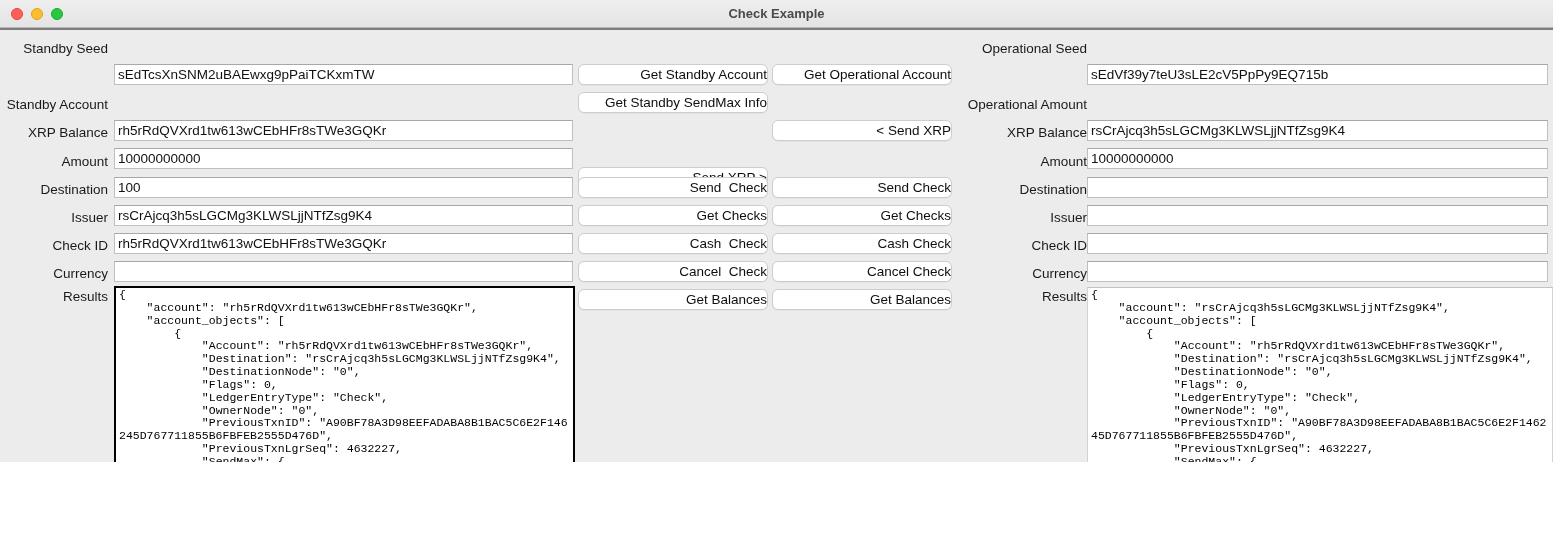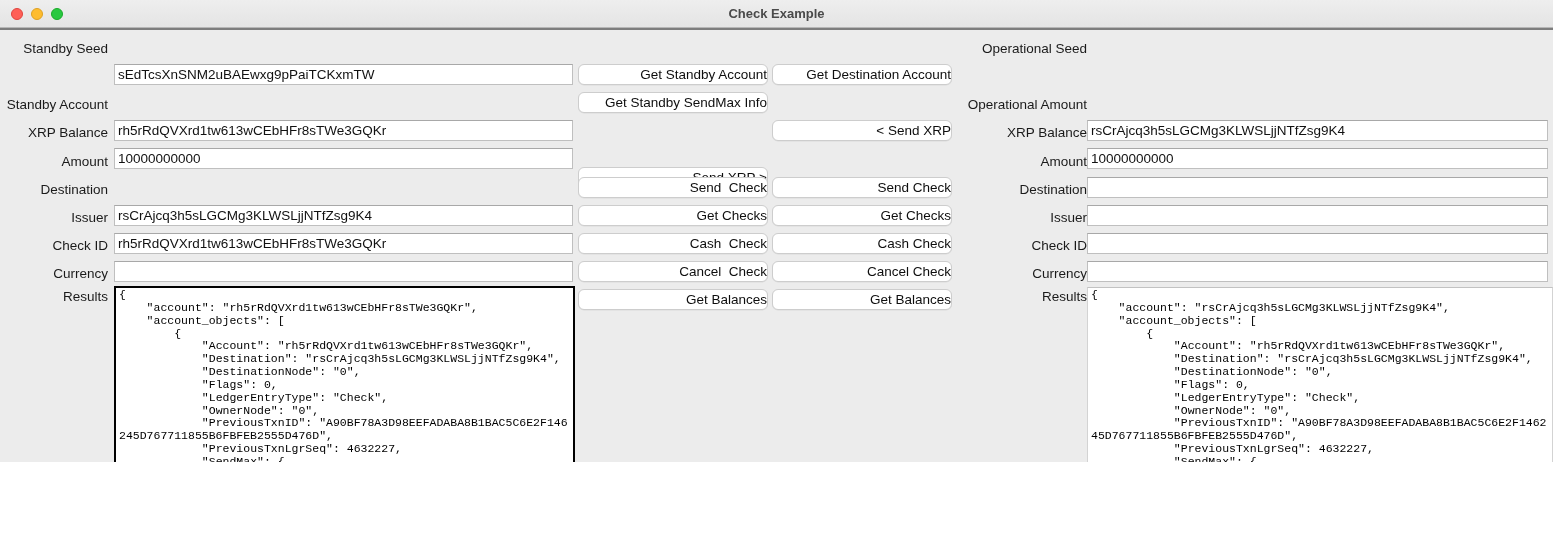--- a/index.html
+++ b/index.html
@@ -163,20 +163,21 @@
       <div class="lbl" style="right:1445px; top:123px;">Amount</div>
       <div class="lbl" style="right:1445px; top:151px;">Destination</div>
       <div class="lbl" style="right:1445px; top:179px;">Issuer</div>
       <div class="lbl" style="right:1445px; top:207px;">Check ID</div>
       <div class="lbl" style="right:1445px; top:235px;">Currency</div>
       <div class="lbl" style="right:1445px; top:258px;">Results</div>
 
       <input class="fld" style="left: 114px; top: 34px; width: 459px;" value="sEdTcsXnSNM2uBAEwxg9pPaiTCKxmTW">
       <input class="fld" style="left: 114px; top: 90px; width: 459px;" value="rh5rRdQVXrd1tw613wCEbHFr8sTWe3GQKr">
       <input class="fld" style="left: 114px; top: 118px; width: 459px;" value="10000000000">
+      <input class="fld" style="left: 114px; top: 147px; width: 459px;" value="100">
       <input class="fld" style="left: 114px; top: 175px; width: 459px;" value="rsCrAjcq3h5sLGCMg3KLWSLjjNTfZsg9K4">
       <input class="fld" style="left: 114px; top: 203px; width: 459px;" value="rh5rRdQVXrd1tw613wCEbHFr8sTWe3GQKr">
       <input class="fld" style="left: 114px; top: 231px; width: 459px;" value="">
       <input class="fld" style="left: 114px; top: 259px; width: 459px;" value="USD">
 
       <textarea class="results focused" style="left: 114px; top: 256px; width: 461px; height: 270px;" spellcheck="false">{
     "account": "rh5rRdQVXrd1tw613wCEbHFr8sTWe3GQKr",
     "account_objects": [
         {
             "Account": "rh5rRdQVXrd1tw613wCEbHFr8sTWe3GQKr",
@@ -197,38 +198,39 @@
 
       <button class="btn" style="left:578px; top:34px;  width:190px;">Get Standby Account</button>
       <button class="btn" style="left:578px; top:62px;  width:190px;">Get Standby SendMax Info</button>
       <button class="btn" style="left:578px; top:90px;  width:190px;margin-top:47px;">Send XRP &gt;</button>
       <button class="btn" style="left:578px; top:147px; width:190px;">Send  Check</button>
       <button class="btn" style="left:578px; top:175px; width:190px;">Get Checks</button>
       <button class="btn" style="left:578px; top:203px; width:190px;">Cash  Check</button>
       <button class="btn" style="left:578px; top:231px; width:190px;">Cancel  Check</button>
       <button class="btn" style="left:578px; top:259px; width:190px;">Get Balances</button>
 
-      <button class="btn" style="left:772px; top:34px;  width:180px;">Get Destination Account</button>
+      <button class="btn" style="left:772px; top:34px;  width:180px;">Get Operational Account</button>
       <button class="btn" style="left:772px; top:90px;  width:180px;">&lt; Send XRP</button>
       <button class="btn" style="left:772px; top:147px; width:180px;">Send Check</button>
       <button class="btn" style="left:772px; top:175px; width:180px;">Get Checks</button>
       <button class="btn" style="left:772px; top:203px; width:180px;">Cash Check</button>
       <button class="btn" style="left:772px; top:231px; width:180px;">Cancel Check</button>
       <button class="btn" style="left:772px; top:259px; width:180px;">Get Balances</button>
 
       <div class="lbl" style="right:466px; top:10px;">Operational Seed</div>
       <div class="lbl" style="right:466px; top:66px;">Operational Amount</div>
       <div class="lbl" style="right:466px; top:94px;">XRP Balance</div>
       <div class="lbl" style="right:466px; top:123px;">Amount</div>
       <div class="lbl" style="right:466px; top:151px;">Destination</div>
       <div class="lbl" style="right:466px; top:179px;">Issuer</div>
       <div class="lbl" style="right:466px; top:207px;">Check ID</div>
       <div class="lbl" style="right:466px; top:235px;">Currency</div>
       <div class="lbl" style="right:466px; top:258px;">Results</div>
 
+      <input class="fld" style="left: 1087px; top: 34px; width: 461px;" value="sEdVf39y7teU3sLE2cV5PpPy9EQ715b">
       <input class="fld" style="left: 1087px; top: 90px; width: 461px;" value="rsCrAjcq3h5sLGCMg3KLWSLjjNTfZsg9K4">
       <input class="fld" style="left: 1087px; top: 118px; width: 461px;" value="10000000000">
       <input class="fld" style="left: 1087px; top: 147px; width: 461px;" value="">
       <input class="fld" style="left: 1087px; top: 175px; width: 461px;" value="">
       <input class="fld" style="left: 1087px; top: 203px; width: 461px;" value="">
       <input class="fld" style="left: 1087px; top: 231px; width: 461px;" value="">
       <input class="fld" style="left: 1087px; top: 259px; width: 461px;" value="">
 
       <textarea class="results plain" style="left: 1087px; top: 257px; width: 466px; height: 269px;" spellcheck="false">{
     "account": "rsCrAjcq3h5sLGCMg3KLWSLjjNTfZsg9K4",

